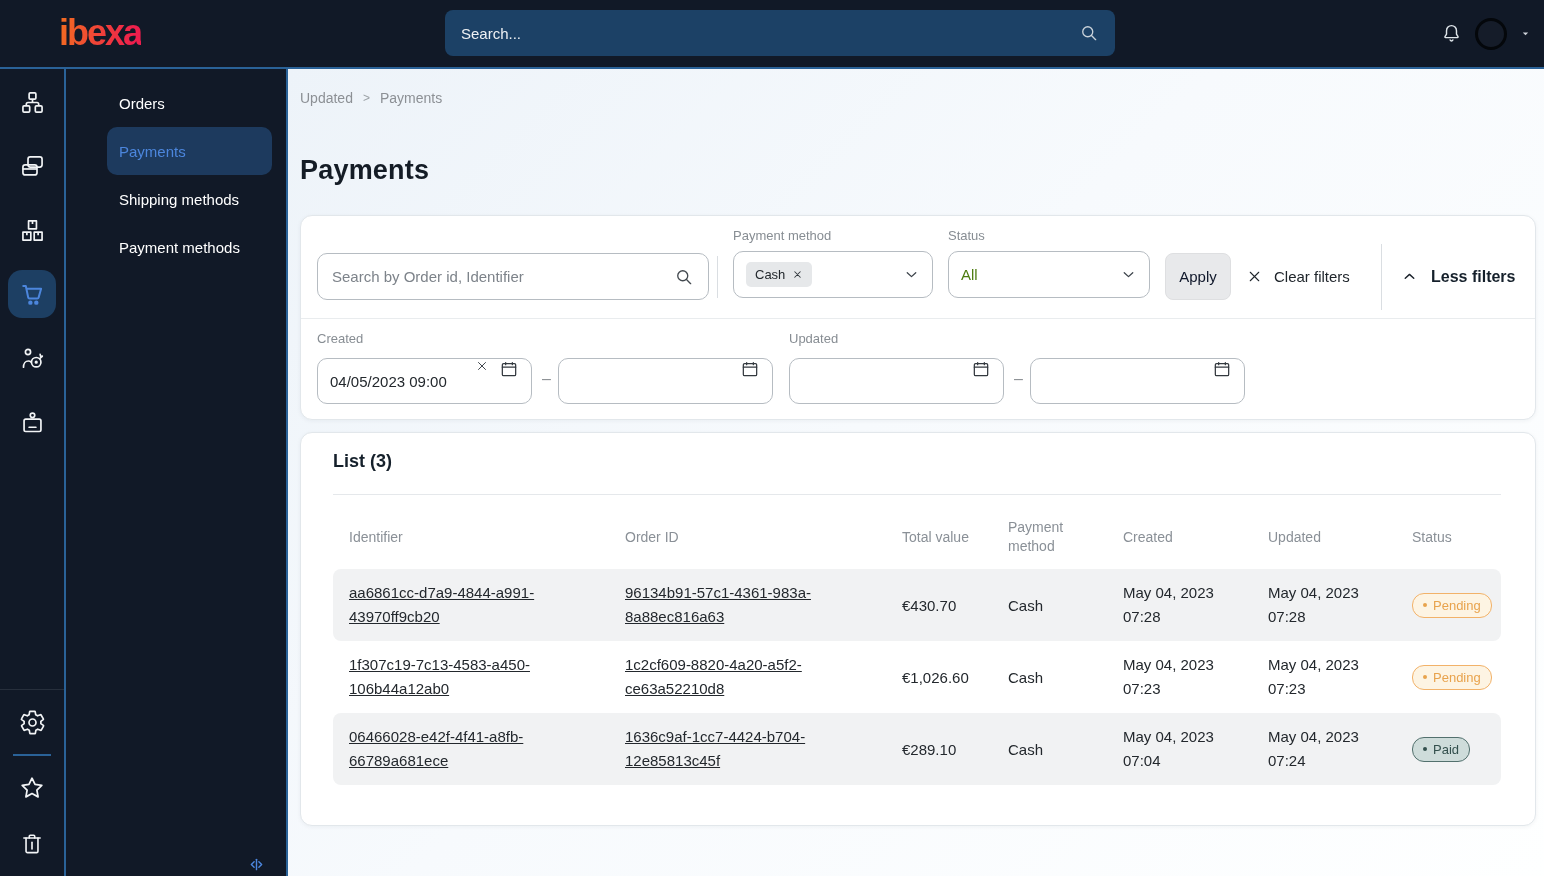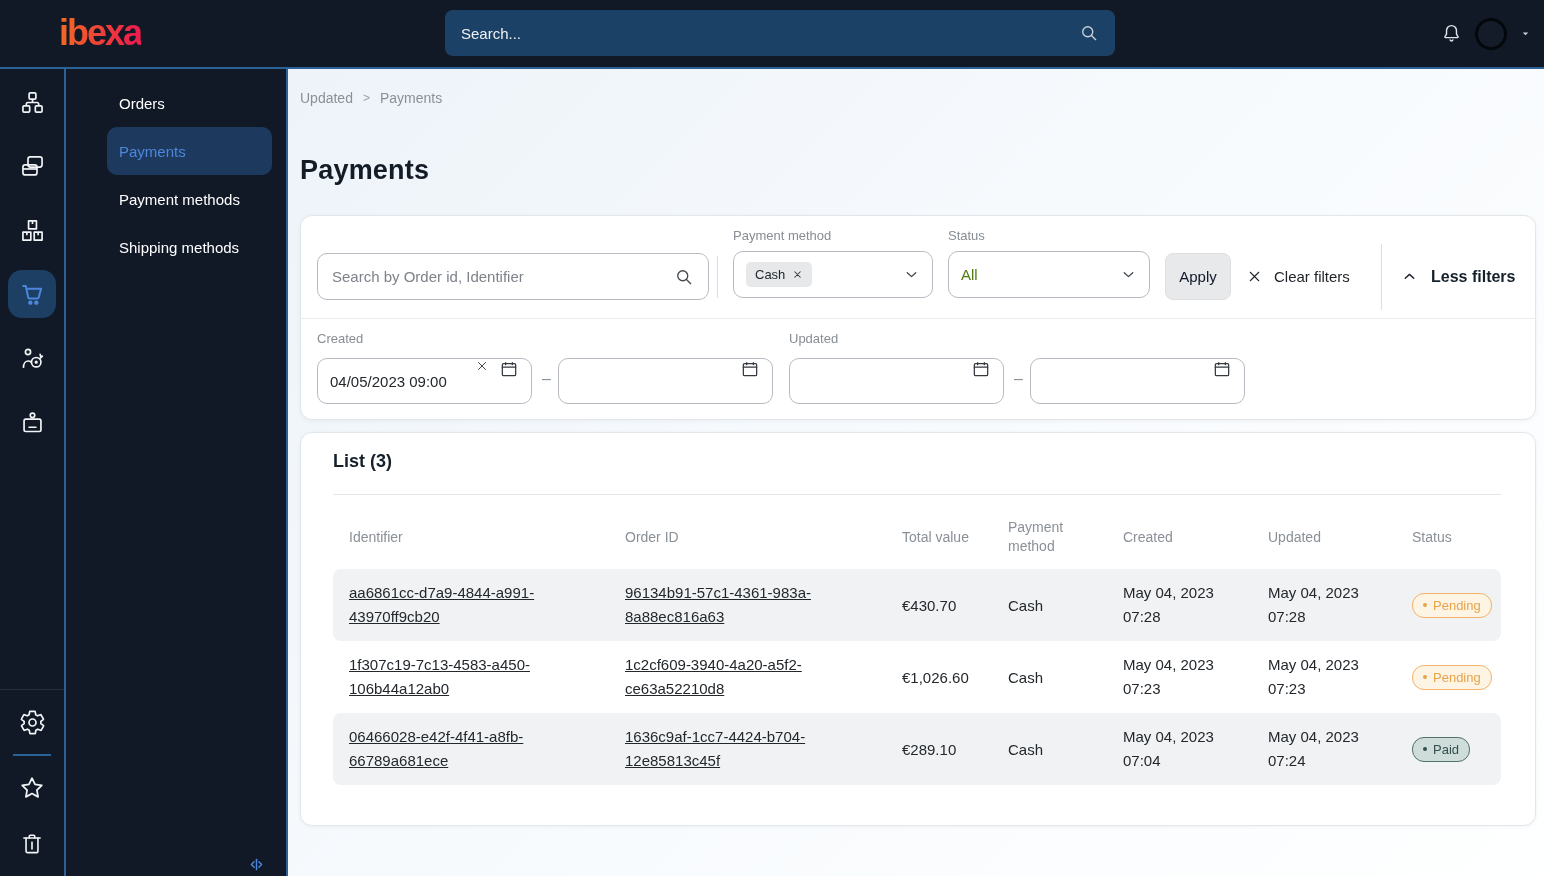--- a/index.html
+++ b/index.html
@@ -246,22 +246,22 @@
             <path d="M6.5 6.5v12.2A1.3 1.3 0 0 0 7.8 20h8.4a1.3 1.3 0 0 0 1.3-1.3V6.5"></path>
             <path d="M12 10.4v6.2"></path>
           </svg>
       </div>
     </div>
   </aside>
 
   <nav class="sidebar">
     <div class="side-item">Orders</div>
     <div class="side-item active">Payments</div>
+    <div class="side-item">Shipping methods</div>
     <div class="side-item">Payment methods</div>
-    <div class="side-item">Shipping methods</div>
     <span class="collapse-btn">
       <svg width="19" height="19" viewBox="0 0 24 24" fill="none" stroke="currentColor" stroke-width="1.8" stroke-linecap="round" stroke-linejoin="round">
           <path d="M9 8.5L5.5 12 9 15.5"></path>
           <path d="M15 8.5l3.5 3.5L15 15.5"></path>
           <path d="M12 5.5v13"></path>
         </svg>
     </span>
   </nav>
 
   <main class="main">
@@ -420,21 +420,21 @@
           <div class="td td-date">May 04, 2023 07:28</div>
           <div class="td td-date">May 04, 2023 07:28</div>
           <div class="td"><span class="badge badge-pending">
                 <span class="dot"></span>
                 <span>Pending</span>
               </span></div>
         </div>
 
         <div class="row">
           <div class="td"><a class="link">1f307c19-7c13-4583-a450-106b44a12ab0</a></div>
-          <div class="td"><a class="link">1c2cf609-3940-4a20-a5f2-ce63a52210d8</a></div>
+          <div class="td"><a class="link">1c2cf609-8820-4a20-a5f2-ce63a52210d8</a></div>
           <div class="td">€1,026.60</div>
           <div class="td">Cash</div>
           <div class="td td-date">May 04, 2023 07:23</div>
           <div class="td td-date">May 04, 2023 07:23</div>
           <div class="td"><span class="badge badge-pending">
                 <span class="dot"></span>
                 <span>Pending</span>
               </span></div>
         </div>
 

